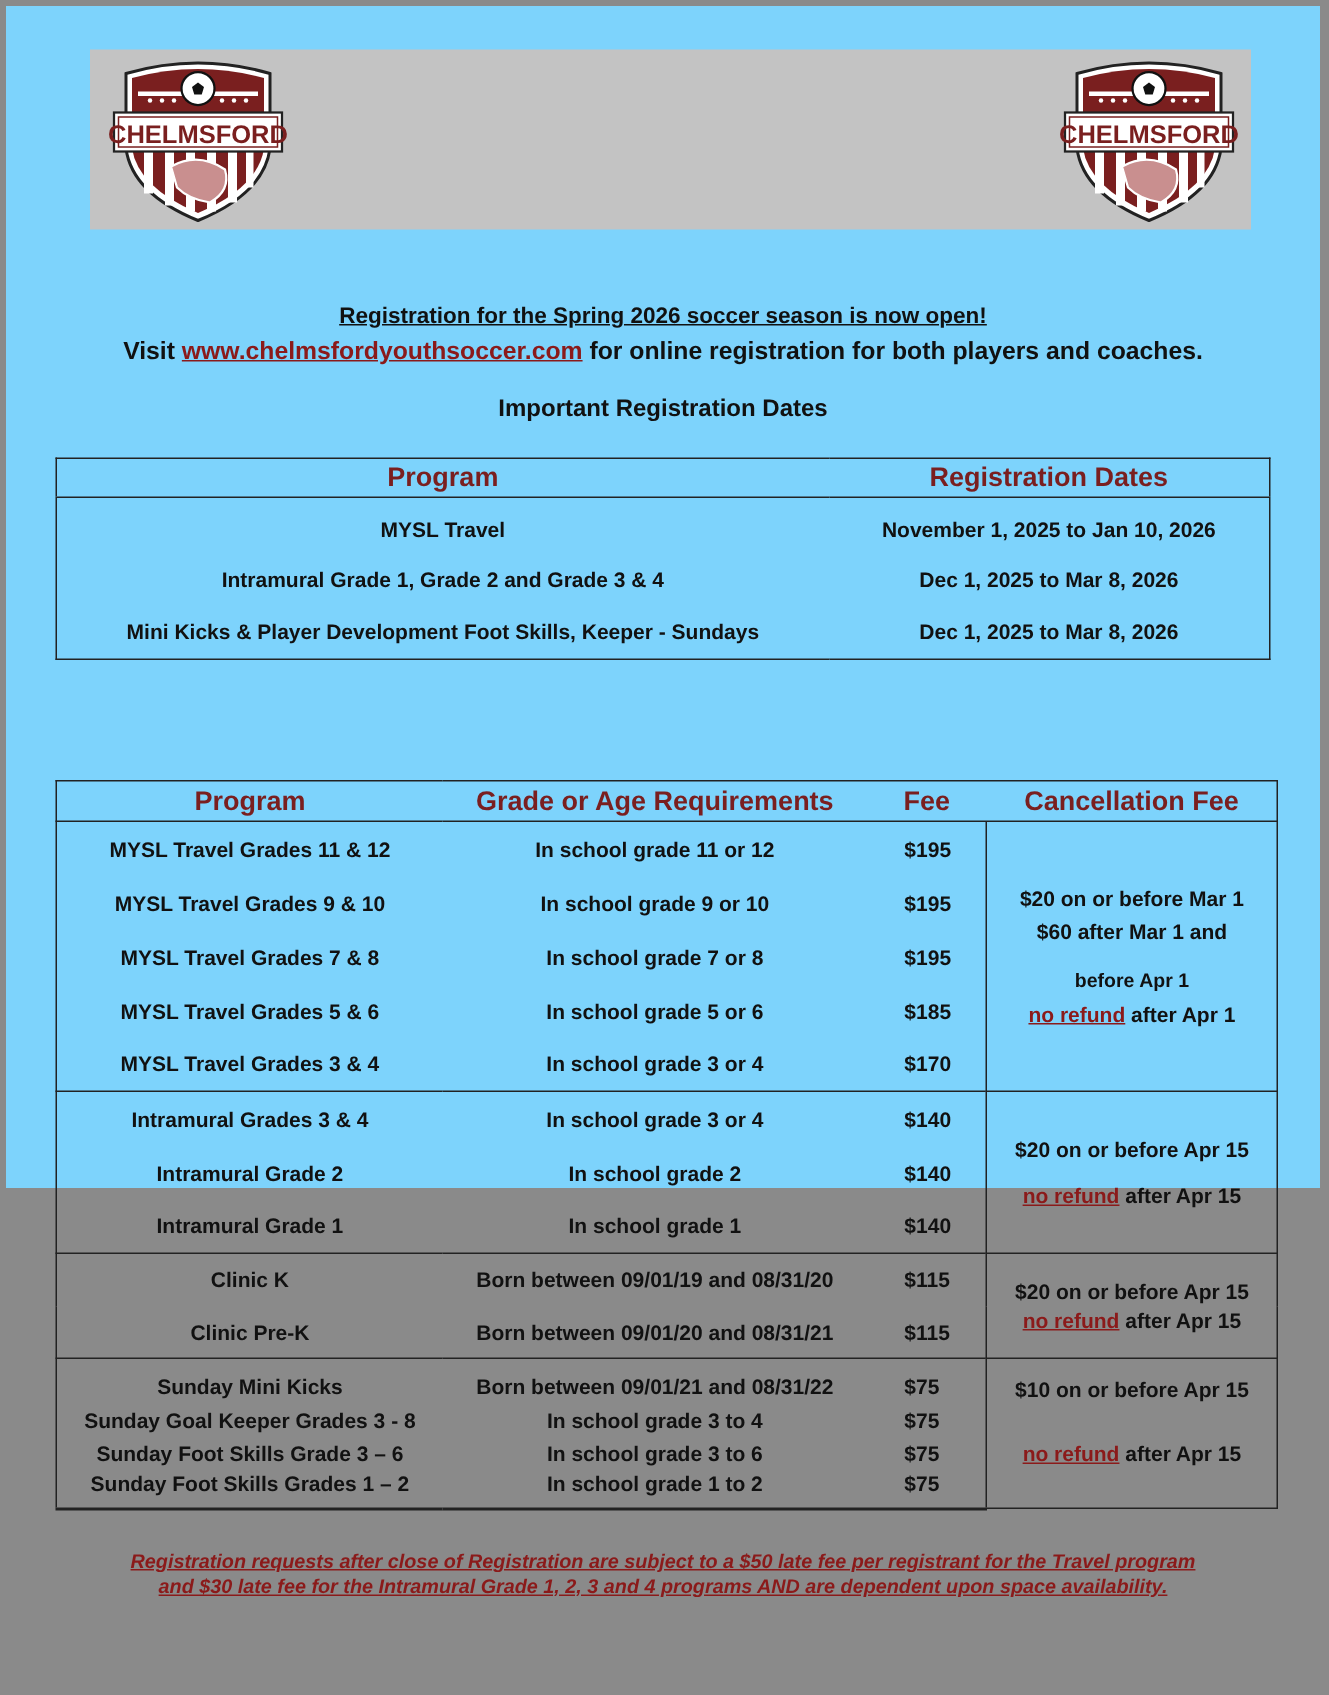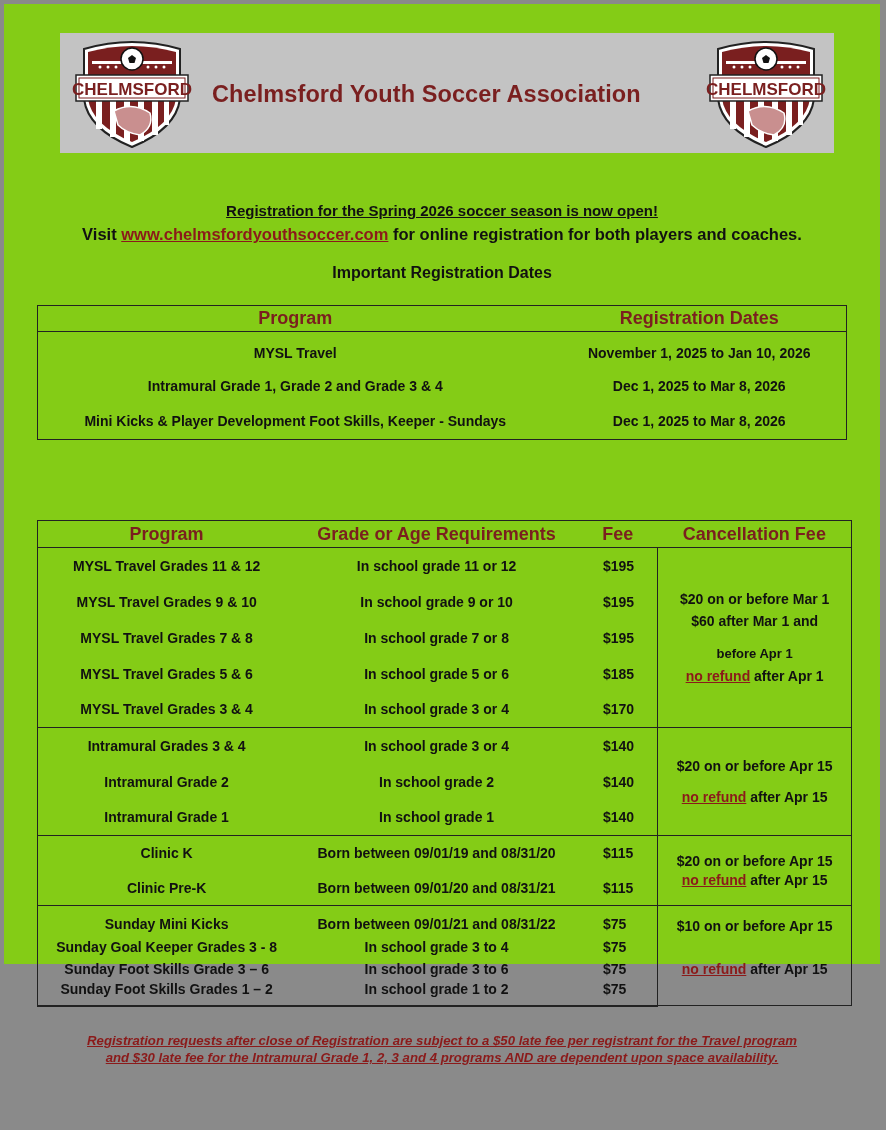--- a/index.html
+++ b/index.html
@@ -1,20 +1,20 @@
 <!DOCTYPE html>
 <html><head>
 <meta charset="utf-8">
 <style>
   * { box-sizing: border-box; margin: 0; padding: 0; }
   html, body { width: 886px; height: 1130px; background: #8a8a8a; overflow: hidden; }
   body { font-family: "Liberation Sans", "DejaVu Sans", sans-serif; color: #111; }
   .page {
-    position: absolute; left: 4px; top: 4px; width: 876px; height: 960px;
-    background: #84cc16;
+    position: absolute; left: 4px; top: 4px; width: 876px; height: 788px;
+    background: #7dd3fc;
   }
   .banner {
     position: absolute; left: 56px; top: 29px; width: 774px; height: 120px;
     background: #c3c3c3;
   }
   .crest { position: absolute; top: 4px; width: 124px; height: 112px; }
   .crest.left { left: 10px; }
   .crest.right { left: 644px; }
   .banner-title {
     position: absolute; left: 152px; top: 48px;
@@ -94,21 +94,20 @@
           <circle cx="86" cy="30" r="1.5"></circle>
           <circle cx="94" cy="30" r="1.5"></circle>
         </g>
       <circle cx="62" cy="22" r="11" fill="#fff" stroke="#111" stroke-width="1.5"></circle>
       <polygon points="62,18 66,21 64.5,26 59.5,26 58,21" fill="#111"></polygon>
       <rect x="6" y="38" width="112" height="26" fill="#fff" stroke="#222" stroke-width="1.5"></rect>
       <rect x="9" y="41" width="106" height="20" fill="none" stroke="#7a1f1f" stroke-width="1"></rect>
       <text x="62" y="58" text-anchor="middle" font-family="Liberation Sans, sans-serif" font-weight="bold" font-size="17" fill="#7a1f1f">CHELMSFORD</text>
       <path d="M44 74 Q62 64 80 76 Q84 90 70 98 Q56 96 48 88 Z" fill="#c98f8f" stroke="#fff" stroke-width="1.5"></path>
     </svg>
-    <div class="banner-title">Chelmsford Youth Soccer Association</div>
     <svg class="crest right" viewBox="0 0 124 112">
       <path d="M14 12 Q62 -2 110 12 L110 62 Q106 92 62 110 Q18 92 14 62 Z" fill="#fff" stroke="#222" stroke-width="2"></path>
       <path d="M18 15 Q62 3 106 15 L106 62 Q102 88 62 105 Q22 88 18 62 Z" fill="#7a1f1f"></path>
       <g fill="#fff">
         <rect x="26" y="62" width="6" height="30"></rect>
           <rect x="40" y="62" width="6" height="38"></rect>
         <rect x="54" y="62" width="6" height="42"></rect>
           <rect x="68" y="62" width="6" height="42"></rect>
         <rect x="82" y="62" width="6" height="36"></rect>
           <rect x="94" y="62" width="5" height="26"></rect>

